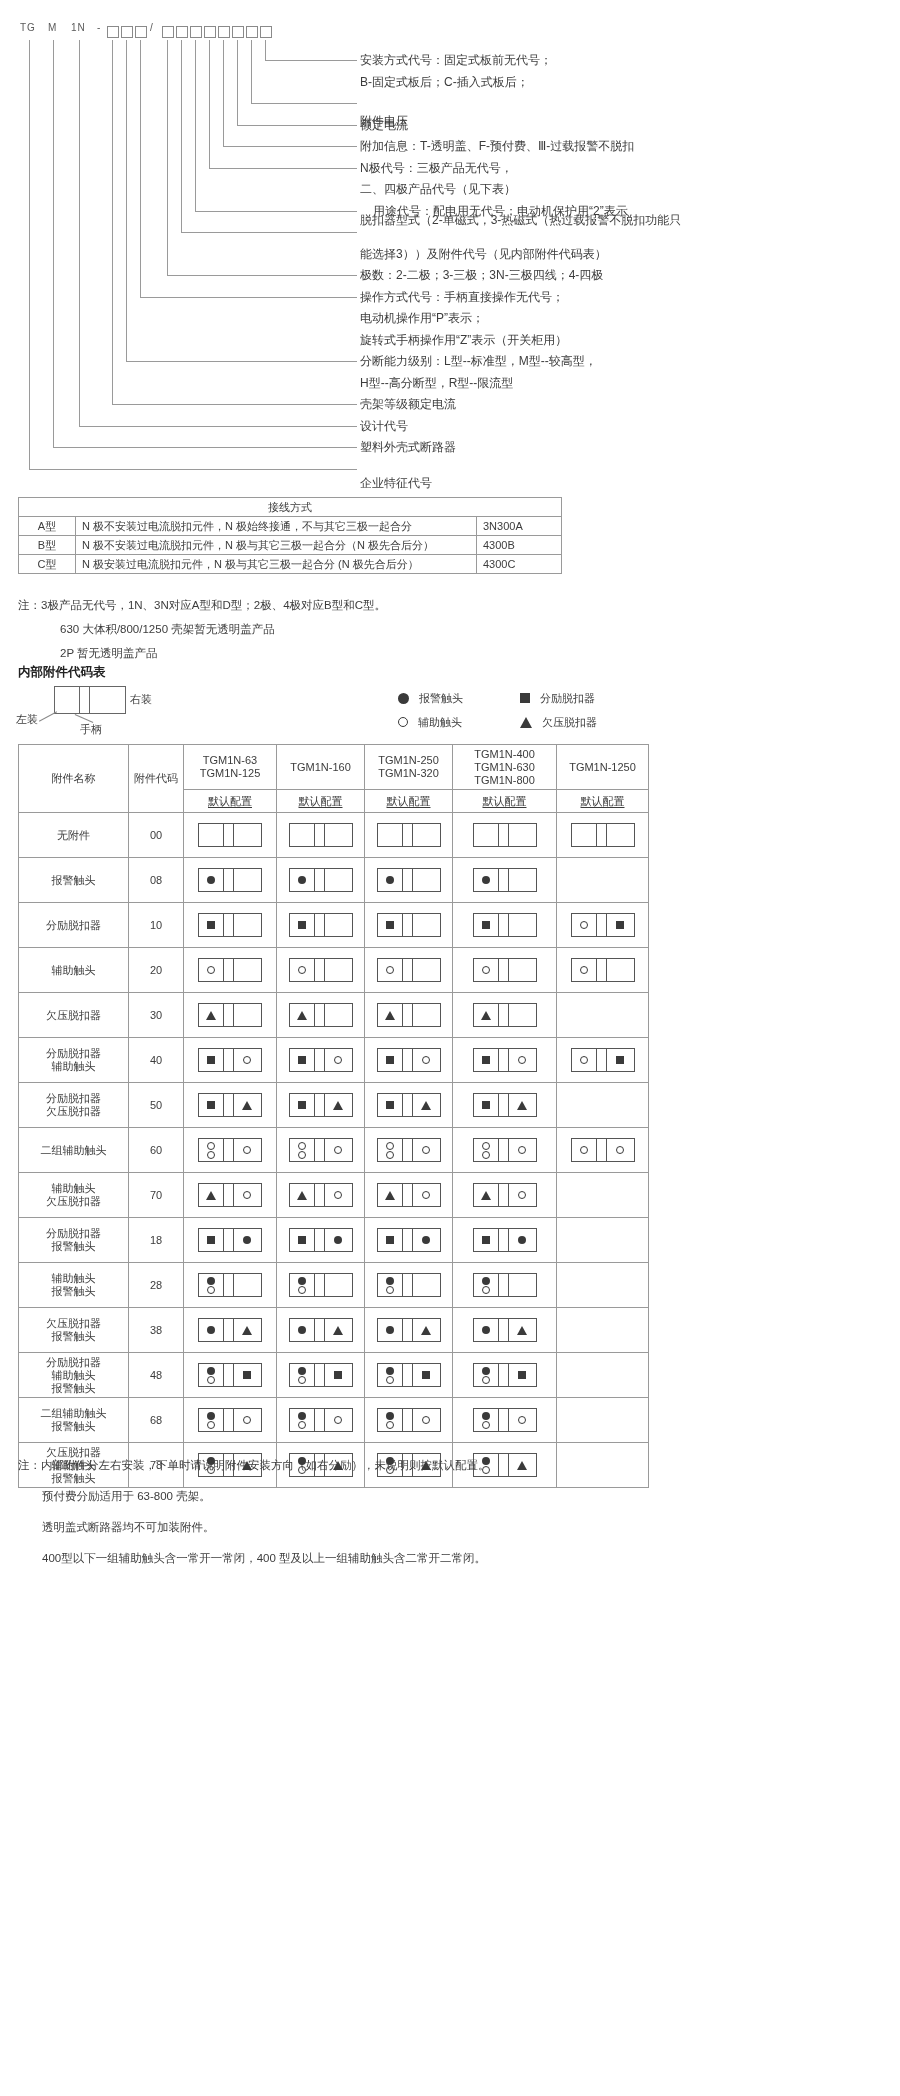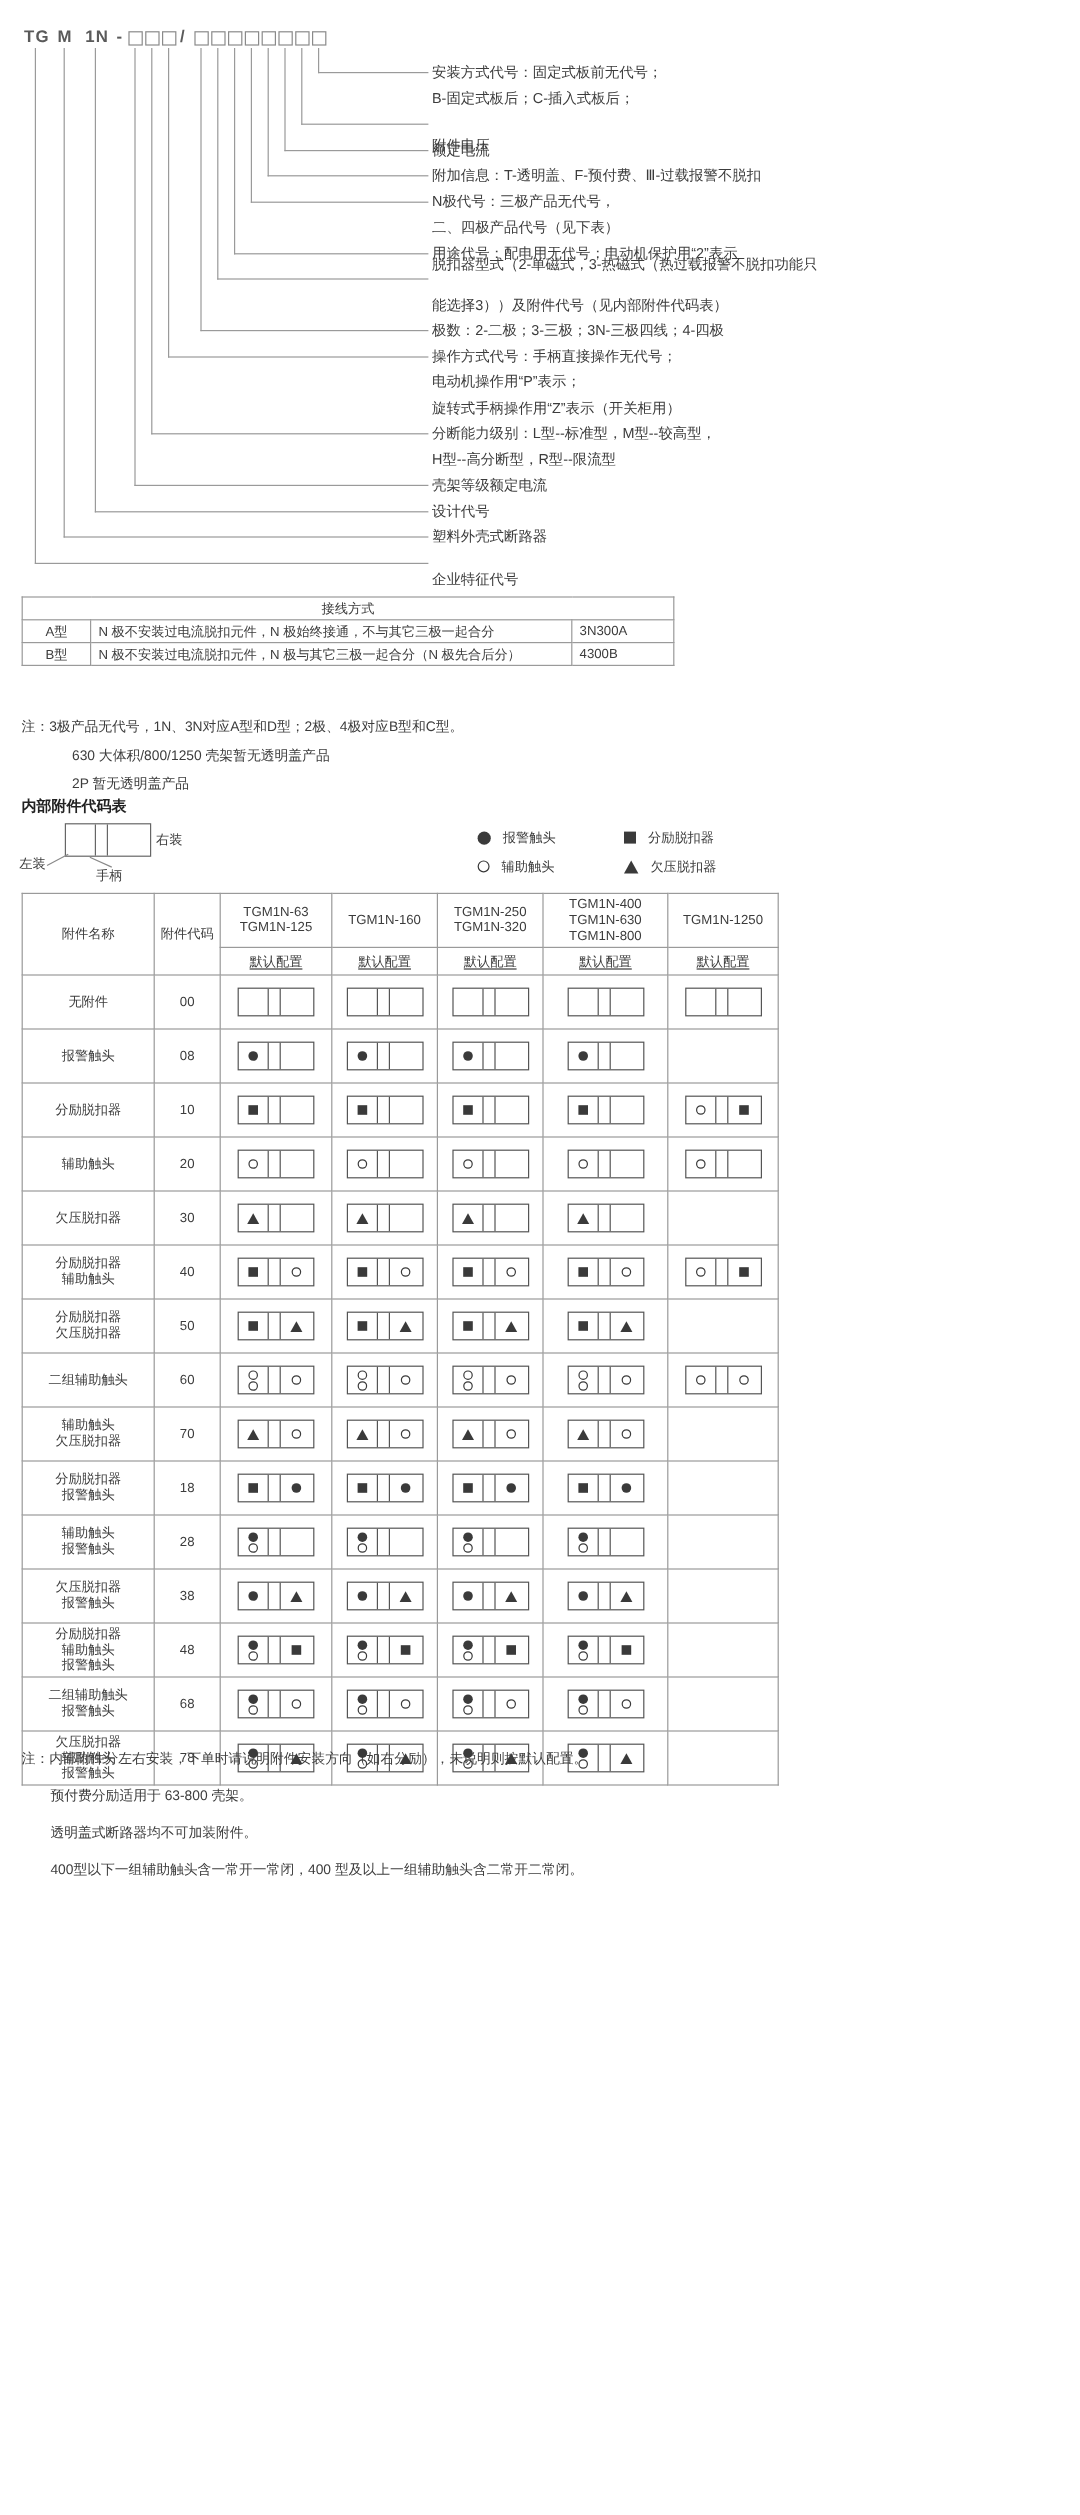--- a/index.html
+++ b/index.html
@@ -1,20 +1,20 @@
 <!DOCTYPE html>
 <html><head>
 <meta charset="utf-8">
 <style>
   html,body{margin:0;padding:0;background:#fff;}
   .page{position:relative;width:900px;height:2096px;background:#fff;overflow:hidden;
         font-family:"Liberation Sans","DejaVu Sans",sans-serif;color:#3c3c3c;}
 
   
-  .seg{position:absolute;top:22px;font-size:14px;color:#5a5a5a;letter-spacing:1px;white-space:nowrap;font-weight:bold;}
+  .seg{position:absolute;top:22px;font-size:10px;color:#5a5a5a;letter-spacing:1px;white-space:nowrap;}
   .mbox{position:absolute;top:26px;width:10px;height:10px;border:1px solid #8a8a8a;background:#fff;}
   .connector{position:absolute;border-left:1px solid #9a9a9a;border-bottom:1px solid #9a9a9a;}
   .callout-text{position:absolute;left:360px;font-size:12px;white-space:nowrap;color:#3c3c3c;}
 
   
   .wiring{position:absolute;left:18px;top:497px;border-collapse:collapse;font-size:11px;color:#3c3c3c;}
   .wiring th,.wiring td{border:1px solid #9a9a9a;padding:1px 6px;height:16px;font-weight:400;}
   .wiring .wt{text-align:center;width:44px;margin-top:20px;}
   .wiring .wd{width:388px;text-align:left;}
   .wiring .wc{width:72px;text-align:left;}
@@ -107,21 +107,21 @@
         <div class="connector" style="left: 29px; top: 40px; width: 327px; height: 428.5px;"></div>
       </div>
     <div id="callout-texts">
         <div class="callout-text" style="top: 52px;">安装方式代号：固定式板前无代号；</div>
         <div class="callout-text" style="top: 73.5px;">B-固定式板后；C-插入式板后；</div>
         <div class="callout-text" style="top: 113px;">附件电压</div>
         <div class="callout-text" style="top: 116.5px;">额定电流</div>
         <div class="callout-text" style="top: 138px;">附加信息：T-透明盖、F-预付费、Ⅲ-过载报警不脱扣</div>
         <div class="callout-text" style="top: 159.5px;">N极代号：三极产品无代号，</div>
         <div class="callout-text" style="top: 181px;">二、四极产品代号（见下表）</div>
-        <div class="callout-text" style="top: 202.5px;">用途代号：配电用无代号；电动机保护用“2”表示</div>
+        <div class="callout-text" style="top: 202.5px; margin-left: 13px;">用途代号：配电用无代号；电动机保护用“2”表示</div>
         <div class="callout-text" style="top: 212px; text-align: right;">脱扣器型式（2-单磁式，3-热磁式（热过载报警不脱扣功能只</div>
         <div class="callout-text" style="top: 245.5px;">能选择3））及附件代号（见内部附件代码表）</div>
         <div class="callout-text" style="top: 267px;">极数：2-二极；3-三极；3N-三极四线；4-四极</div>
         <div class="callout-text" style="top: 288.5px;">操作方式代号：手柄直接操作无代号；</div>
         <div class="callout-text" style="top: 310px;">电动机操作用“P”表示；</div>
         <div class="callout-text" style="top: 331.5px;">旋转式手柄操作用“Z”表示（开关柜用）</div>
         <div class="callout-text" style="top: 353px;">分断能力级别：L型--标准型，M型--较高型，</div>
         <div class="callout-text" style="top: 374.5px;">H型--高分断型，R型--限流型</div>
         <div class="callout-text" style="top: 396px;">壳架等级额定电流</div>
         <div class="callout-text" style="top: 417.5px;">设计代号</div>
@@ -139,20 +139,25 @@
     <tbody id="wiring-body">
         <tr>
           <td class="wt">A型</td>
           <td class="wd">N 极不安装过电流脱扣元件，N 极始终接通，不与其它三极一起合分</td>
           <td class="wc">3N300A</td>
         </tr>
         <tr>
           <td class="wt">B型</td>
           <td class="wd">N 极不安装过电流脱扣元件，N 极与其它三极一起合分（N 极先合后分）</td>
           <td class="wc">4300B</td>
+        </tr>
+        <tr>
+          <td class="wt">C型</td>
+          <td class="wd">N 极安装过电流脱扣元件，N 极与其它三极一起合分 (N 极先合后分）</td>
+          <td class="wc">4300C</td>
         </tr>
       </tbody>
   </table>
 
   <div id="wiring-notes">
       <div class="note" style="left: 18px; top: 598px;">注：3极产品无代号，1N、3N对应A型和D型；2极、4极对应B型和C型。</div>
       <div class="note" style="left: 60px; top: 622px;">630 大体积/800/1250 壳架暂无透明盖产品</div>
       <div class="note" style="left: 60px; top: 646px;">2P 暂无透明盖产品</div>
     </div>
 

